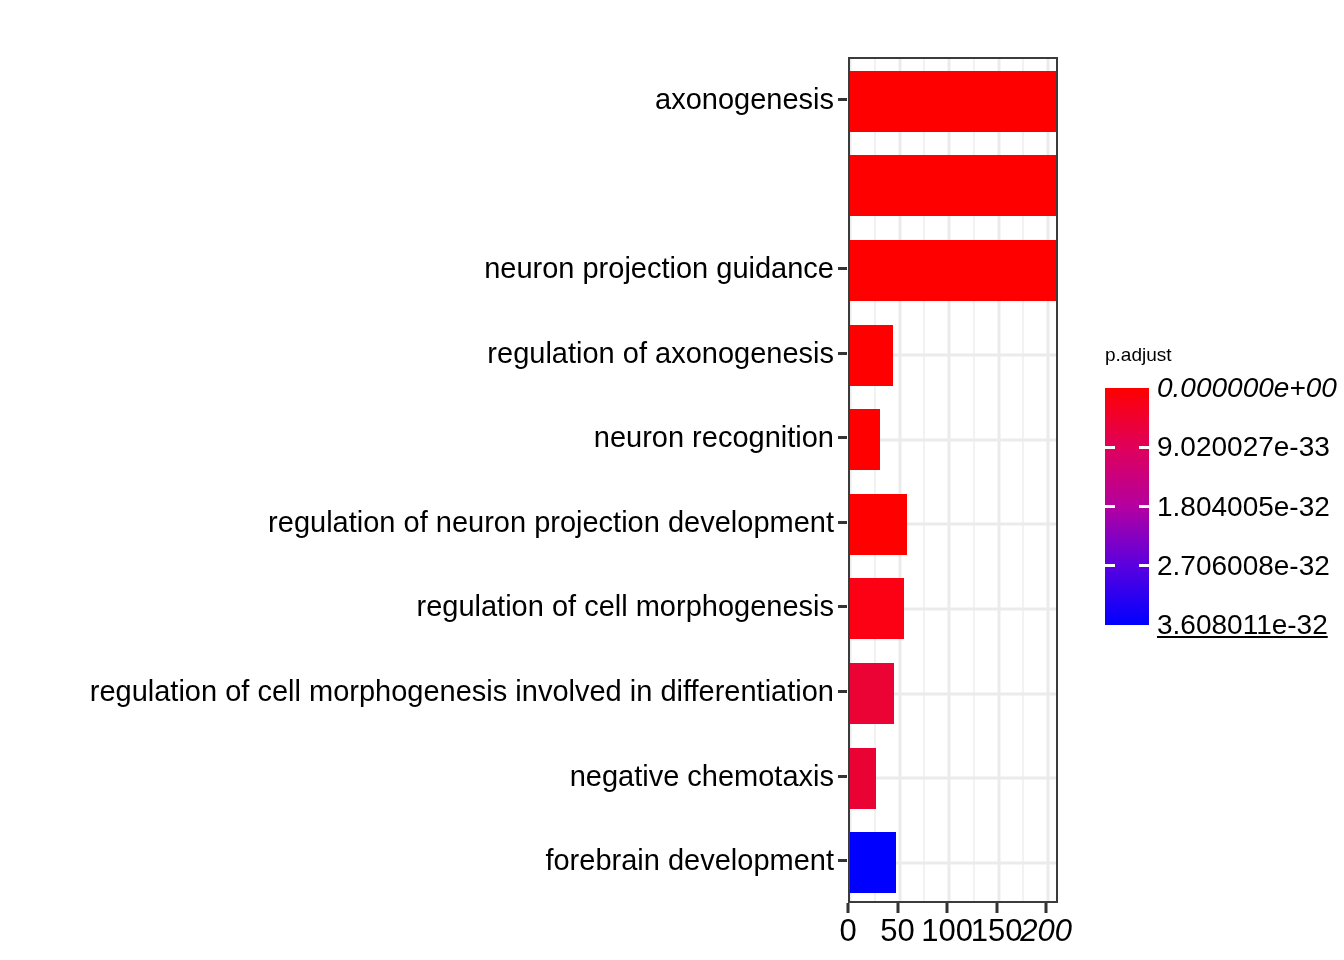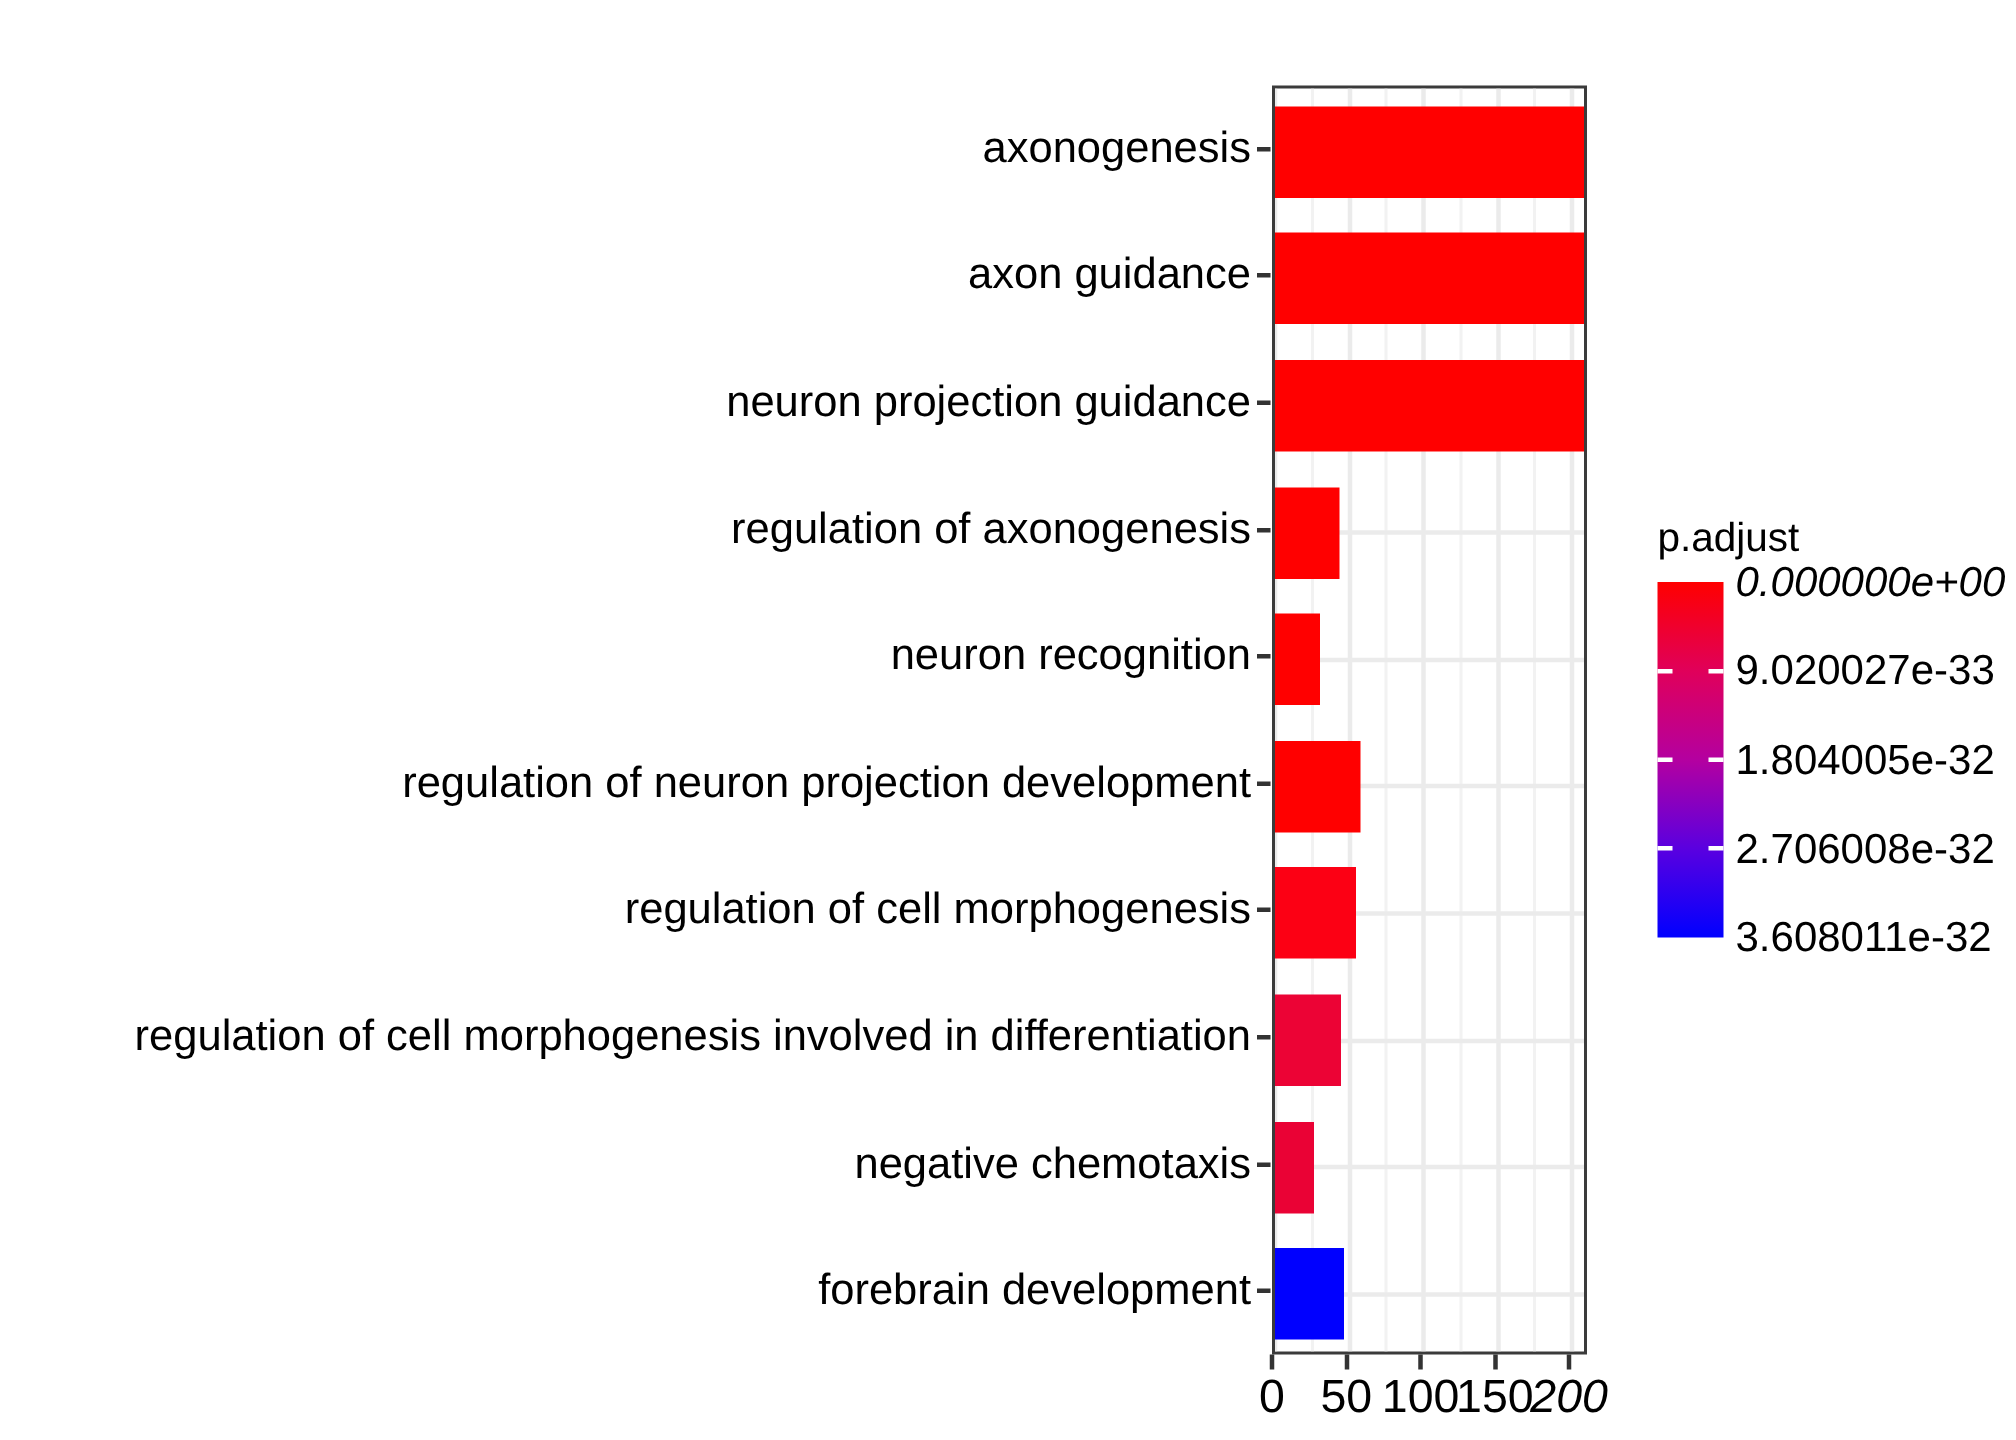--- a/index.html
+++ b/index.html
@@ -130,21 +130,21 @@
     position: absolute;
     left: 1100px;
     top: 345px;
     width: 244px;
     height: 300px;
   }
   .legend-title {
     position: absolute;
     left: 5px;
     top: 0px;
-    font-size: 27px;
+    font-size: 19px;
     line-height: 1;
     color: #000000;
     white-space: nowrap;
   }
   .legend-bar {
     position: absolute;
     left: 5px;
     top: 43px;
     width: 44px;
     height: 237px;
@@ -169,24 +169,20 @@
   }
 </style>
 </head>
 <body>
 
 <div id="chart-root">
 
   <div class="y-labels" id="y-labels">
       <div class="y-label-row" style="top: 0px;">
         <span class="y-label-text">axonogenesis</span>
-        <span class="y-tick"></span>
-      </div>
-      <div class="y-label-row" style="top: 84.6px;">
-        <span class="y-label-text">axon guidance</span>
         <span class="y-tick"></span>
       </div>
       <div class="y-label-row" style="top: 169.2px;">
         <span class="y-label-text">neuron projection guidance</span>
         <span class="y-tick"></span>
       </div>
       <div class="y-label-row" style="top: 253.8px; text-align: center;">
         <span class="y-label-text">regulation of axonogenesis</span>
         <span class="y-tick"></span>
       </div>
@@ -262,21 +258,21 @@
     </div>
 
   <div class="legend">
     <div class="legend-title">p.adjust</div>
     <div class="legend-bar" id="legend-bar"></div>
     <div id="legend-labels">
         <div class="legend-label" style="top: 43px; font-style: italic;">0.000000e+00</div>
         <div class="legend-label" style="top: 102.25px;">9.020027e-33</div>
         <div class="legend-label" style="top: 161.5px;">1.804005e-32</div>
         <div class="legend-label" style="top: 220.75px;">2.706008e-32</div>
-        <div class="legend-label" style="top: 280px;">3.608011e-32</div>
+        <div class="legend-label" style="top: 280px; text-decoration: underline;">3.608011e-32</div>
       </div>
   <div class="legend-tickmark left" style="top: 100.75px;"></div>
       <div class="legend-tickmark right" style="top: 100.75px;"></div>
       <div class="legend-tickmark left" style="top: 160px;"></div>
       <div class="legend-tickmark right" style="top: 160px;"></div>
       <div class="legend-tickmark left" style="top: 219.25px;"></div>
       <div class="legend-tickmark right" style="top: 219.25px;"></div>
     </div>
 
 </div>

